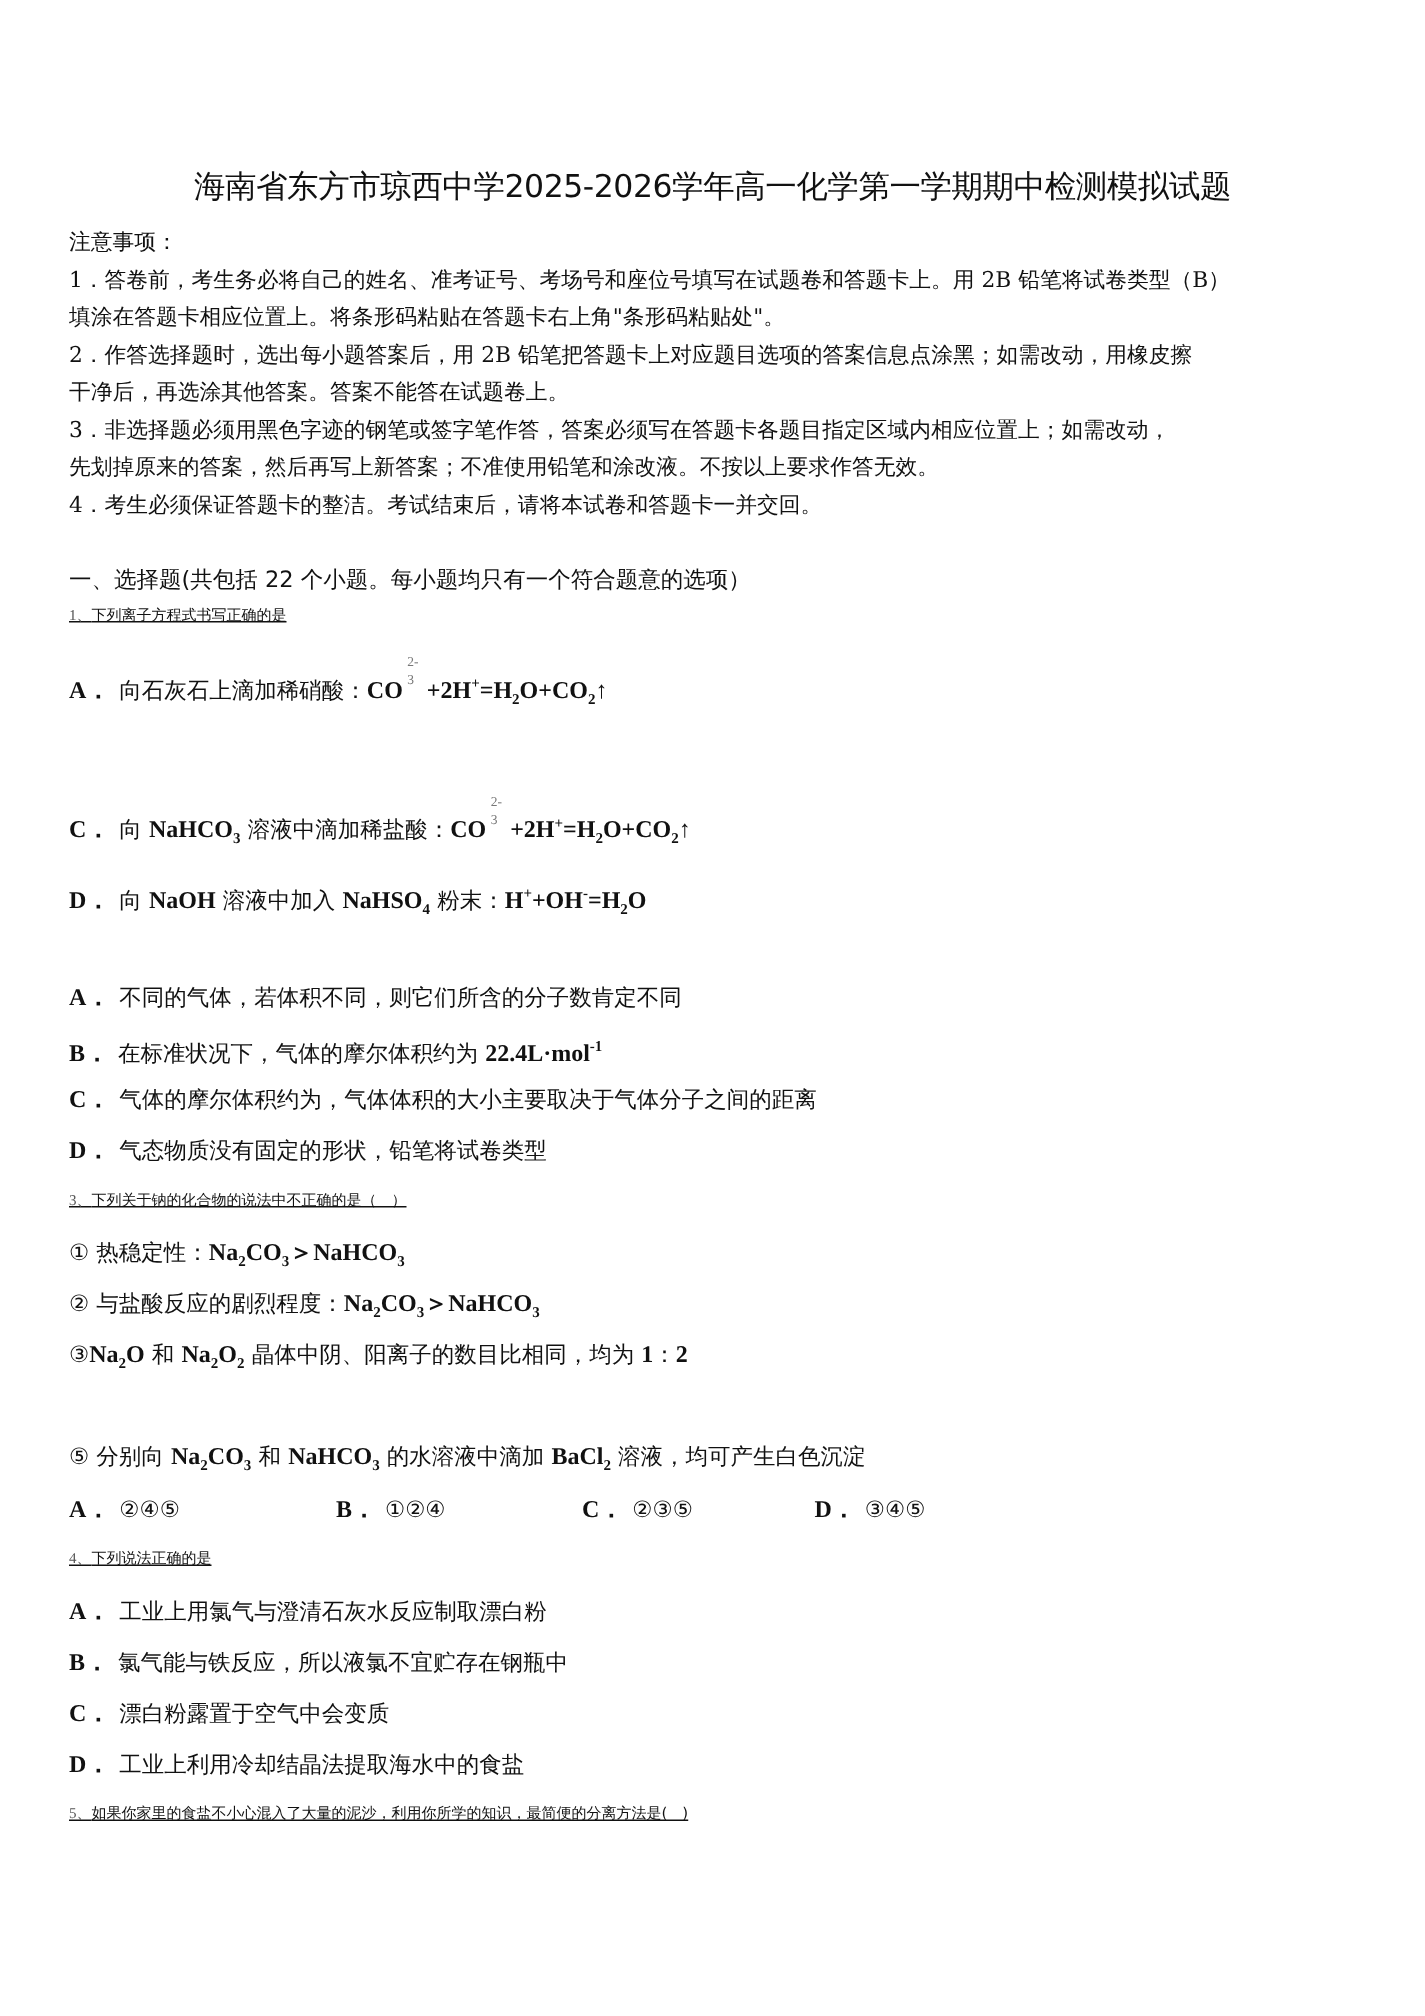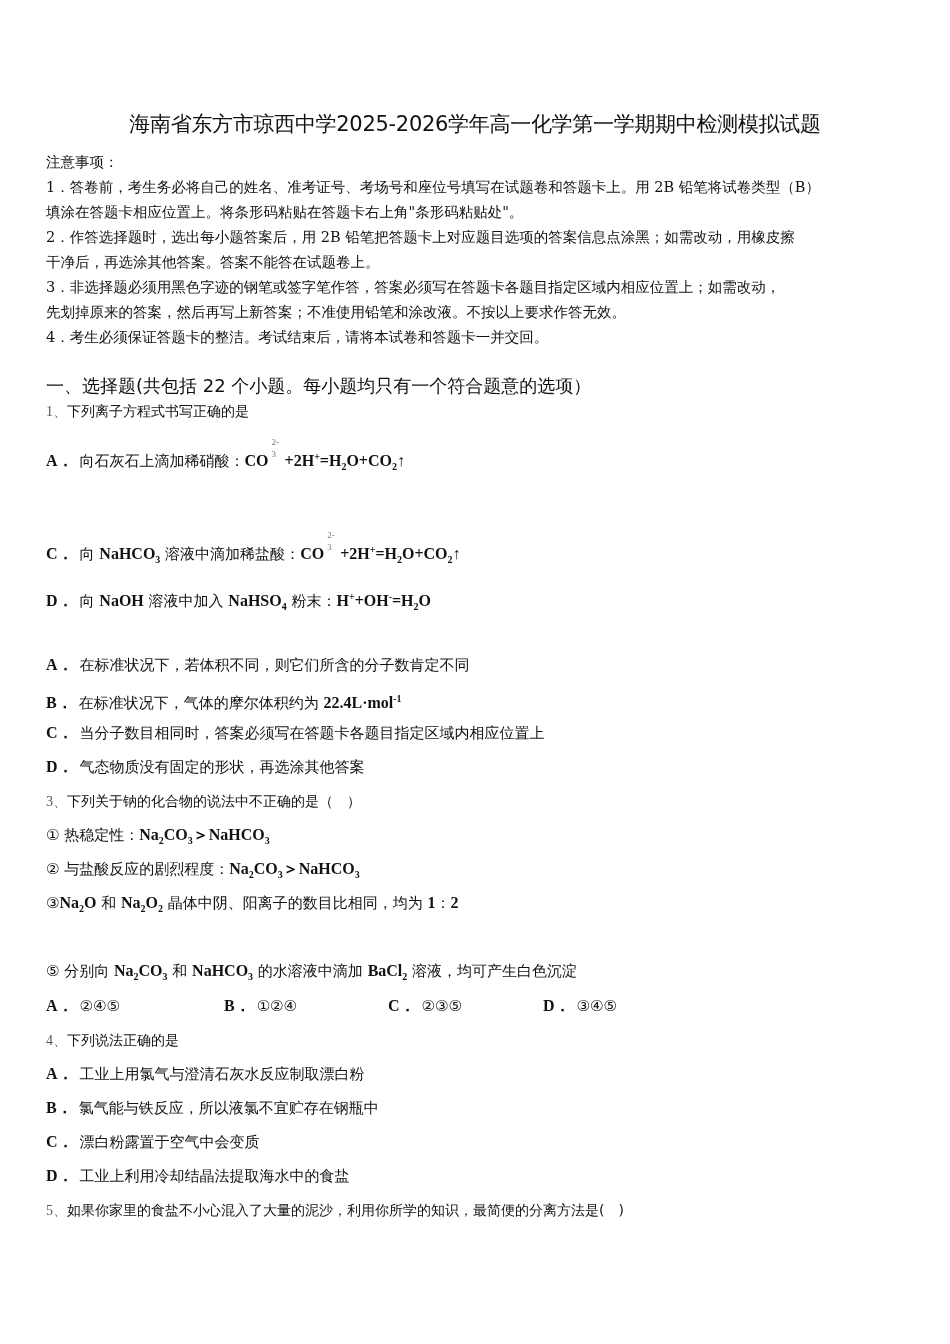--- a/index.html
+++ b/index.html
@@ -4,22 +4,22 @@
 <style>
   html, body { margin: 0; padding: 0; background: #ffffff; }
   body { width: 950px; height: 1344px; position: relative; overflow: hidden; color: #111; }
   .page { position: absolute; left: 0; top: 0; width: 950px; height: 1344px; background: #fff; }
   .title {
     position: absolute; left: 0; width: 950px; top: 110px; text-align: center;
     font-family: "DejaVu Sans", sans-serif; font-weight: normal; font-size: 21px; letter-spacing: -0.3px;
   }
   .line { position: absolute; left: 46px; white-space: nowrap; font-size: 15px; line-height: 20px; }
   .notice { font-family: "DejaVu Serif", serif; font-size: 14.5px; }
-  .sec { font-family: "DejaVu Sans", sans-serif; font-size: 18px; }
-  .q { font-family: "DejaVu Sans", sans-serif; font-size: 14px; }
+  .sec { font-family: "DejaVu Sans", sans-serif; font-size: 15px; }
+  .q { font-family: "DejaVu Sans", sans-serif; font-size: 10px; text-decoration: underline; }
   .q .num { color: #555; font-family: "Liberation Serif", serif; }
   .opt { font-family: "DejaVu Sans", sans-serif; font-size: 15px; }
   .opt b, .chem { font-family: "Liberation Serif", serif; font-weight: bold; font-size: 16px; }
   .letter { font-family: "Liberation Serif", serif; font-weight: bold; font-size: 16px; margin-right: 6px; }
   sub, sup { font-size: 10px; }
   .ionsup { position: relative; display: inline-block; width: 12px; height: 18px; vertical-align: baseline; }
   .ionsup .c { position: absolute; left: 3px; top: -16px; font-size: 9px; color: #777; font-family: "Liberation Serif", serif; font-weight: normal; }
   .ionsup .s { position: absolute; left: 3px; top: -4px; font-size: 9px; color: #777; font-family: "Liberation Serif", serif; font-weight: normal; }
   .choice { position: absolute; font-size: 15px; white-space: nowrap; font-family: "DejaVu Sans", sans-serif; }
 </style>
@@ -52,30 +52,30 @@
 
   <div class="line opt" style="top:540px;">
     <span class="letter">C．</span><span>向 <b>NaHCO<sub>3</sub></b> 溶液中滴加稀盐酸：</span><span class="chem">CO<span class="ionsup"><span class="c">2-</span><span class="s">3</span></span> +2H<sup>+</sup>=H<sub>2</sub>O+CO<sub>2</sub>↑</span>
   </div>
 
   <div class="line opt" style="top:587px;">
     <span class="letter">D．</span><span>向 <b>NaOH</b> 溶液中加入 <b>NaHSO<sub>4</sub></b> 粉末：</span><span class="chem">H<sup>+</sup>+OH<sup>-</sup>=H<sub>2</sub>O</span>
   </div>
 
   <div class="line opt" style="top:655px;">
-    <span class="letter">A．</span><span>在标准状况下，若体积不同，则它们所含的分子数肯定不同</span>
+    <span class="letter">A．</span><span>不同的气体，若体积不同，则它们所含的分子数肯定不同</span>
   </div>
   <div class="line opt" style="top:689px;">
     <span class="letter">B．</span><span>在标准状况下，气体的摩尔体积约为 <b>22.4L·mol<sup>-1</sup></b></span>
   </div>
   <div class="line opt" style="top:723px;">
-    <span class="letter">C．</span><span>当分子数目相同时，答案必须写在答题卡各题目指定区域内相应位置上</span>
+    <span class="letter">C．</span><span>气体的摩尔体积约为，气体体积的大小主要取决于气体分子之间的距离</span>
   </div>
   <div class="line opt" style="top:757px;">
-    <span class="letter">D．</span><span>气态物质没有固定的形状，再选涂其他答案</span>
+    <span class="letter">D．</span><span>气态物质没有固定的形状，铅笔将试卷类型</span>
   </div>
 
   <div class="line q" style="top:791px;">
     <span class="num">3、</span><span>下列关于钠的化合物的说法中不正确的是（　）</span>
   </div>
   <div class="line opt" style="top:825px;">① 热稳定性：<b>Na<sub>2</sub>CO<sub>3</sub>＞NaHCO<sub>3</sub></b></div>
   <div class="line opt" style="top:859px;">② 与盐酸反应的剧烈程度：<b>Na<sub>2</sub>CO<sub>3</sub>＞NaHCO<sub>3</sub></b></div>
   <div class="line opt" style="top:893px;">③<b>Na<sub>2</sub>O</b> 和 <b>Na<sub>2</sub>O<sub>2</sub></b> 晶体中阴、阳离子的数目比相同，均为 <b>1</b>：<b>2</b></div>
   <div class="line opt" style="top:961px;">⑤ 分别向 <b>Na<sub>2</sub>CO<sub>3</sub></b> 和 <b>NaHCO<sub>3</sub></b> 的水溶液中滴加 <b>BaCl<sub>2</sub></b> 溶液，均可产生白色沉淀</div>
 

